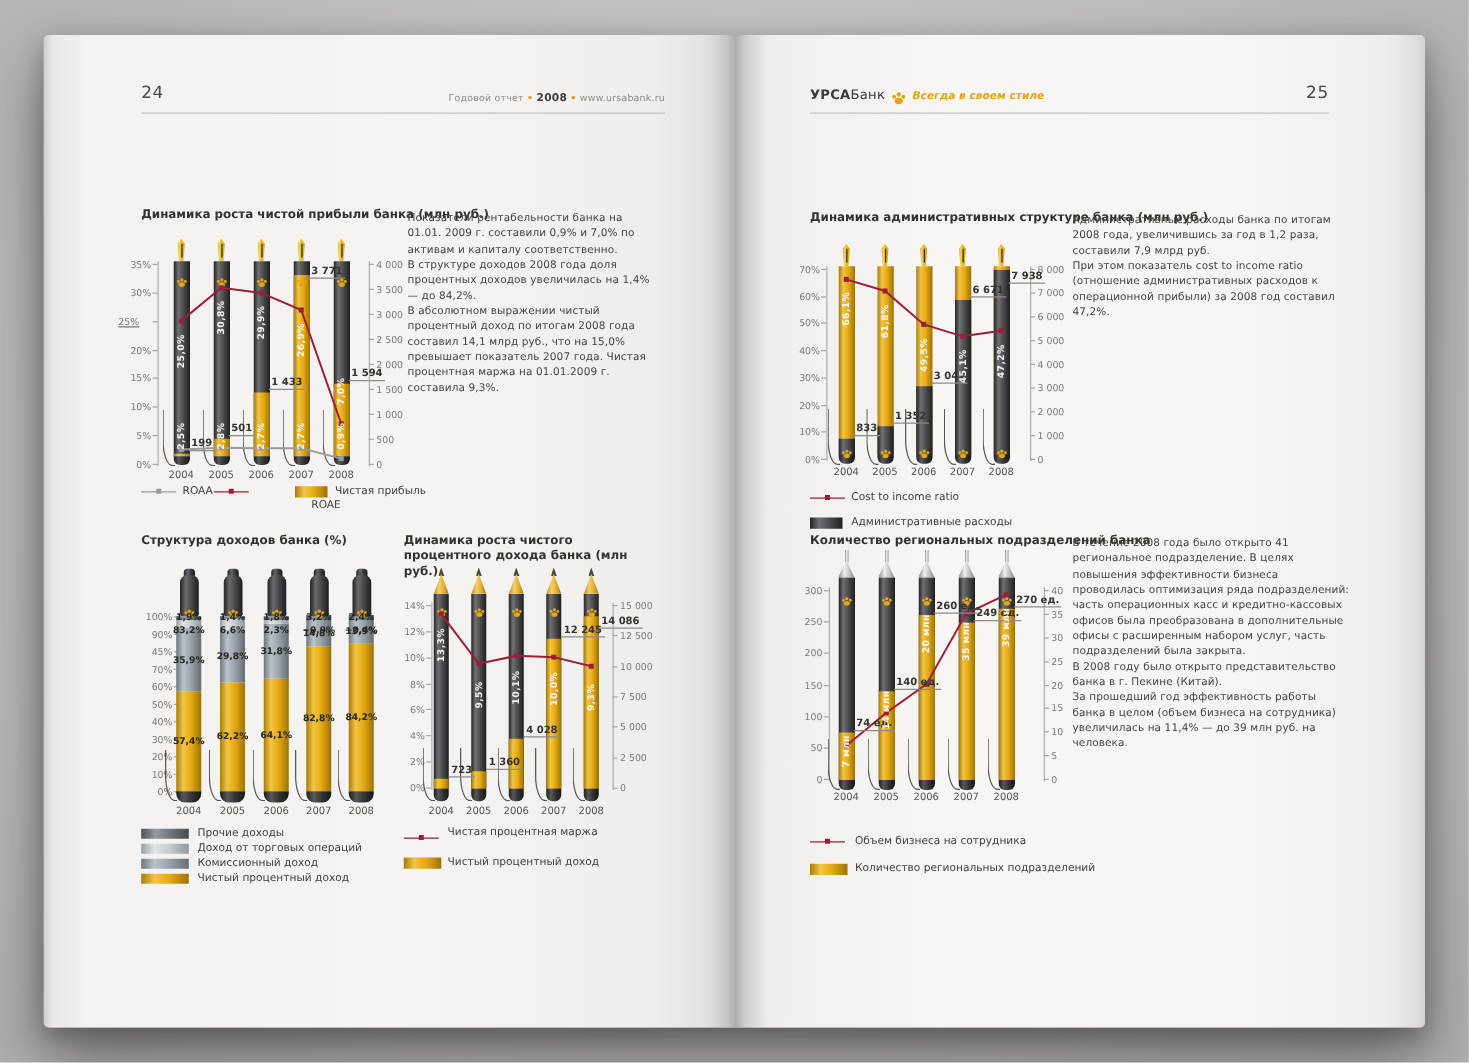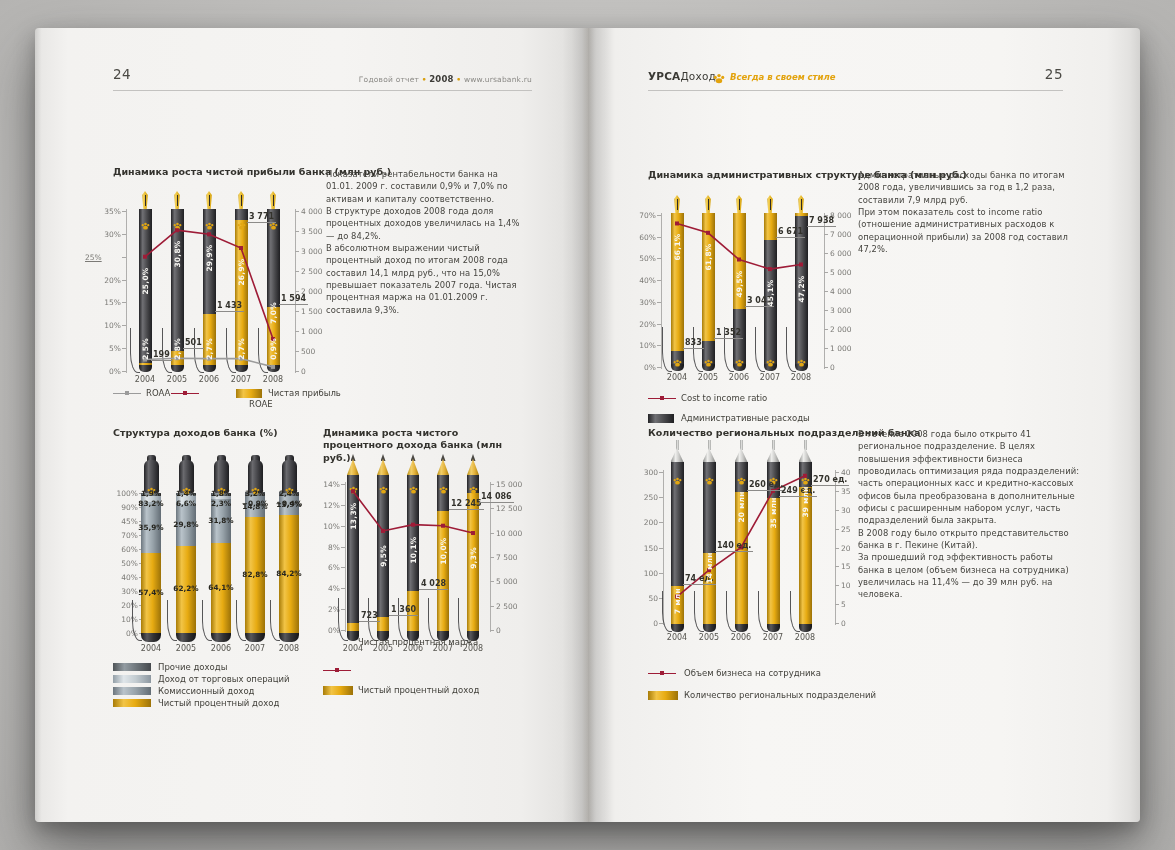--- a/index.html
+++ b/index.html
@@ -50,21 +50,21 @@
   <div class="abs hdr-meta" style="left:302px;top:74px;width:230px;text-align:right">
     <span>Годовой отчет</span>
     <span class="bullet">•</span>
     <b>2008</b>
     <span class="bullet">•</span>
     <span>www.ursabank.ru</span>
   </div>
   <div class="abs rule" style="left:113px;top:90px;width:419px"></div>
 
   <div class="abs brand" style="left:648px;top:70px">
-    <b>УРСА</b><span>Доход</span>
+    <b>УРСА</b><span>Банк</span>
   </div>
   <span class="abs" style="left:713px;top:69px">
     <svg width="12" height="11" viewBox="0 0 10 9">
         <circle cx="1.9" cy="3.6" r="1.3" fill="#e3a30d"></circle>
         <circle cx="5" cy="2.1" r="1.45" fill="#e3a30d"></circle>
         <circle cx="8.1" cy="3.6" r="1.3" fill="#e3a30d"></circle>
         <ellipse cx="5" cy="6.4" rx="2.7" ry="2.1" fill="#e3a30d"></ellipse>
       </svg>
   </span>
   <div class="abs slogan" style="left:730px;top:72px">Всегда в своем стиле</div>
@@ -98,21 +98,21 @@
       <div class="abs axlab" style="left: 85px; top: 367px; width: 36px; text-align: right;">0%</div>
       <div class="abs" style="left: 122px; top: 348.143px; width: 4px; height: 1px; background: rgb(168, 167, 165);"></div>
       <div class="abs axlab" style="left: 85px; top: 344.143px; width: 36px; text-align: right;">5%</div>
       <div class="abs" style="left: 122px; top: 325.286px; width: 4px; height: 1px; background: rgb(168, 167, 165);"></div>
       <div class="abs axlab" style="left: 85px; top: 321.286px; width: 36px; text-align: right;">10%</div>
       <div class="abs" style="left: 122px; top: 302.429px; width: 4px; height: 1px; background: rgb(168, 167, 165);"></div>
       <div class="abs axlab" style="left: 85px; top: 298.429px; width: 36px; text-align: right;">15%</div>
       <div class="abs" style="left: 122px; top: 279.571px; width: 4px; height: 1px; background: rgb(168, 167, 165);"></div>
       <div class="abs axlab" style="left: 85px; top: 275.571px; width: 36px; text-align: right;">20%</div>
       <div class="abs" style="left: 122px; top: 256.714px; width: 4px; height: 1px; background: rgb(168, 167, 165);"></div>
-      <div class="abs axlab" style="left: 85px; top: 252.714px; width: 36px; text-align: left; text-decoration: underline;">25%</div>
+      <div class="abs axlab" style="left: 85px; top: 252.714px; width: 36px; text-align: center; text-decoration: underline;">25%</div>
       <div class="abs" style="left: 122px; top: 233.857px; width: 4px; height: 1px; background: rgb(168, 167, 165);"></div>
       <div class="abs axlab" style="left: 85px; top: 229.857px; width: 36px; text-align: right;">30%</div>
       <div class="abs" style="left: 122px; top: 211px; width: 4px; height: 1px; background: rgb(168, 167, 165);"></div>
       <div class="abs axlab" style="left: 85px; top: 207px; width: 36px; text-align: right;">35%</div>
       <div class="abs" style="left: 295px; top: 209px; width: 1px; height: 164px; background: rgb(176, 175, 173);"></div>
       <div class="abs" style="left: 295px; top: 371px; width: 4px; height: 1px; background: rgb(168, 167, 165);"></div>
       <div class="abs axlab" style="left: 301px; top: 367px;">0</div>
       <div class="abs" style="left: 295px; top: 351px; width: 4px; height: 1px; background: rgb(168, 167, 165);"></div>
       <div class="abs axlab" style="left: 301px; top: 347px;">500</div>
       <div class="abs" style="left: 295px; top: 331px; width: 4px; height: 1px; background: rgb(168, 167, 165);"></div>
@@ -398,21 +398,21 @@
           <circle cx="8.1" cy="3.6" r="1.3" fill="#e2a713"></circle>
           <ellipse cx="5" cy="6.4" rx="2.7" ry="2.1" fill="#e2a713"></ellipse>
         </svg></div>
       <div class="abs xlab" style="left: 353px; top: 644px;">2004</div>
       <div class="abs xlab" style="left: 383px; top: 644px;">2005</div>
       <div class="abs xlab" style="left: 413px; top: 644px;">2006</div>
       <div class="abs xlab" style="left: 443px; top: 644px;">2007</div>
       <div class="abs xlab" style="left: 473px; top: 644px;">2008</div>
       <div class="abs" style="left: 323px; top: 670px; width: 28px; height: 0px; border-top: 1.6px solid rgb(158, 28, 55);"></div>
       <div class="abs" style="left: 335px; top: 668px; width: 4px; height: 4px; background: rgb(158, 28, 55);"></div>
-      <div class="abs leglab" style="left: 358px; top: 637px;">Чистая процентная маржа</div>
+      <div class="abs leglab" style="left: 358px; top: 661px;">Чистая процентная маржа</div>
       <div class="abs" style="left: 323px; top: 686px; width: 30px; height: 9px; background: linear-gradient(90deg, rgb(168, 124, 8), rgb(242, 196, 70) 28%, rgb(231, 171, 18) 58%, rgb(156, 114, 8));"></div>
       <div class="abs leglab" style="left: 358px; top: 685px;">Чистый процентный доход</div>
       <div class="abs" style="left: 661px; top: 213px; width: 1px; height: 156px; background: rgb(176, 175, 173);"></div>
       <div class="abs" style="left: 657px; top: 367px; width: 4px; height: 1px; background: rgb(168, 167, 165);"></div>
       <div class="abs axlab" style="left: 620px; top: 363px; width: 36px; text-align: right;">0%</div>
       <div class="abs" style="left: 657px; top: 345.286px; width: 4px; height: 1px; background: rgb(168, 167, 165);"></div>
       <div class="abs axlab" style="left: 620px; top: 341.286px; width: 36px; text-align: right;">10%</div>
       <div class="abs" style="left: 657px; top: 323.571px; width: 4px; height: 1px; background: rgb(168, 167, 165);"></div>
       <div class="abs axlab" style="left: 620px; top: 319.571px; width: 36px; text-align: right;">20%</div>
       <div class="abs" style="left: 657px; top: 301.857px; width: 4px; height: 1px; background: rgb(168, 167, 165);"></div>

